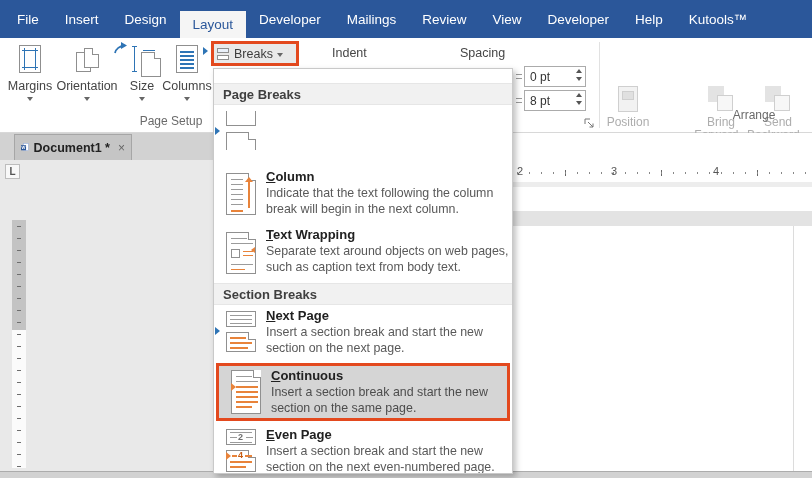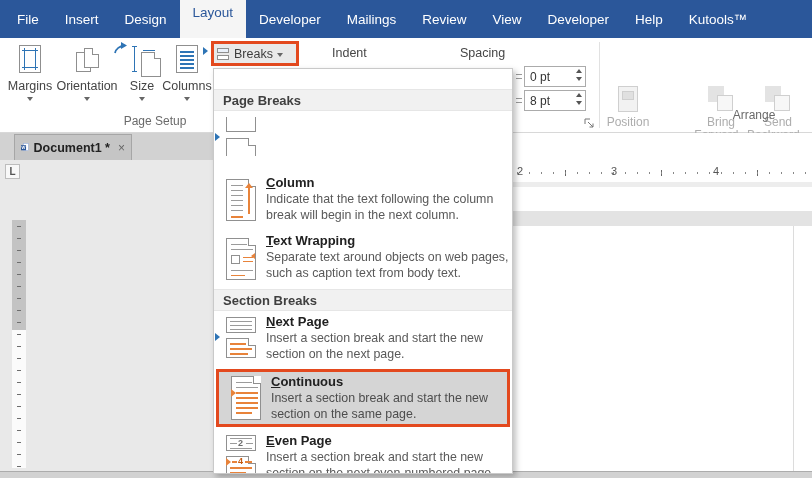--- a/index.html
+++ b/index.html
@@ -3,21 +3,21 @@
 <meta charset="utf-8">
 <style>
   html,body{margin:0;padding:0;}
   .stage{position:relative;width:812px;height:478px;background:#FFFFFF;overflow:hidden;
          font-family:"Liberation Sans",sans-serif;-webkit-font-smoothing:antialiased;}
   .abs{position:absolute;}
 
   
   .tabbar{position:absolute;left:0;top:0;width:812px;height:38px;background:#2B579A;
           display:flex;align-items:stretch;padding-left:4px;box-sizing:border-box;}
-  .rtab{color:#FFFFFF;font-size:13.5px;padding:12px 13px;display:flex;align-items:center;cursor:default;white-space:nowrap;}
+  .rtab{color:#FFFFFF;font-size:13.5px;padding:0 13px;display:flex;align-items:center;cursor:default;white-space:nowrap;}
   .rtab.active{background:#F5F5F5;color:#2B579A;align-self:flex-end;height:27px;}
 
   
   .ribbon{position:absolute;left:0;top:38px;width:812px;height:94px;background:#FFFFFF;border-bottom:1px solid #D8D8D8;}
   .big-btn{position:absolute;top:4px;display:flex;flex-direction:column;align-items:center;}
   .big-btn .lbl{font-size:12.5px;color:#444;margin-top:3px;white-space:nowrap;}
   .drop-tri{width:0;height:0;border-left:3.5px solid transparent;border-right:3.5px solid transparent;border-top:4px solid #666;margin-top:4px;}
   .drop-tri.dis{border-top-color:#B5B5B5;}
   .grp-label{position:absolute;font-size:12px;color:#6A6A6A;text-align:center;}
 
@@ -80,21 +80,21 @@
       background-repeat:no-repeat,no-repeat;}
   .hruler .num{position:absolute;top:2px;font-size:11px;color:#555;}
   .gap-band{position:absolute;left:513px;top:211px;width:299px;height:15px;background:#E3E3E3;}
   .page{position:absolute;left:513px;top:226px;width:299px;height:245px;background:#FFFFFF;}
   .page .edge{position:absolute;left:280px;top:0;width:1px;height:245px;background:#DCDCDC;}
   .bottom-strip{position:absolute;left:0;top:471px;width:812px;height:7px;background:#D2D2D2;border-top:1px solid #ACACAC;box-sizing:border-box;}
 
   
   .menu{position:absolute;left:213px;top:68px;width:300px;height:406px;background:#FFFFFF;
         border:1px solid #C9C9C9;box-sizing:border-box;box-shadow:3px 3px 6px rgba(0,0,0,0.25);
-        overflow:hidden;z-index:10;padding-top:20px;}
+        overflow:hidden;z-index:10;padding-top:14px;}
   .menu-header{height:22px;line-height:22px;background:#F1F1F1;border-top:1px solid #E6E6E6;border-bottom:1px solid #E6E6E6;
                font-size:13px;font-weight:bold;color:#3F3F3F;padding-left:9px;box-sizing:border-box;}
   .mi{position:relative;box-sizing:border-box;}
   .mi .icon{position:absolute;left:10px;top:6px;width:34px;height:46px;}
   .mi .txt{margin-left:52px;padding-top:4px;width:240px;}
   .mi .title{font-size:13px;font-weight:bold;color:#212121;line-height:15px;}
   .mi .title .u{text-decoration:underline;}
   .mi .desc{font-size:12.4px;color:#595959;line-height:16px;margin-top:1px;width:252px;}
   .mi.hl{border:3px solid #E3491E;background:#D5D5D5;margin:0 2px;width:calc(100% - 4px);}
   .mi.hl .fold{background:#D5D5D5;}
@@ -174,21 +174,21 @@
           <div class="mline" style="left:3px;top:9px;width:14px;height:2px;"></div>
           <div class="mline" style="left:3px;top:13px;width:14px;height:2px;"></div>
           <div class="mline" style="left:3px;top:17px;width:14px;height:2px;"></div>
           <div class="mline" style="left:3px;top:21px;width:14px;height:2px;"></div>
         </div>
       </div>
       <div class="lbl">Columns</div>
       <div class="drop-tri"></div>
     </div>
 
-    <div class="grp-label" style="left:110px;top:76px;width:90px;">Page Setup</div>
+    <div class="grp-label" style="left:126px;top:76px;width:90px;">Page Setup</div>
 
     <div class="tri-blue abs" style="left:203px;top:9px;"></div>
 
     <div class="sub-label" style="left:332px;top:8px;">Indent</div>
     <div class="sub-label" style="left:460px;top:8px;">Spacing</div>
 
     <div class="abs" style="left:516px;top:35px;width:6px;height:8px;">
       <div class="gline" style="left:0;top:1px;width:6px;height:1px;"></div>
       <div class="gline" style="left:0;top:5px;width:6px;height:1px;"></div>
     </div>

